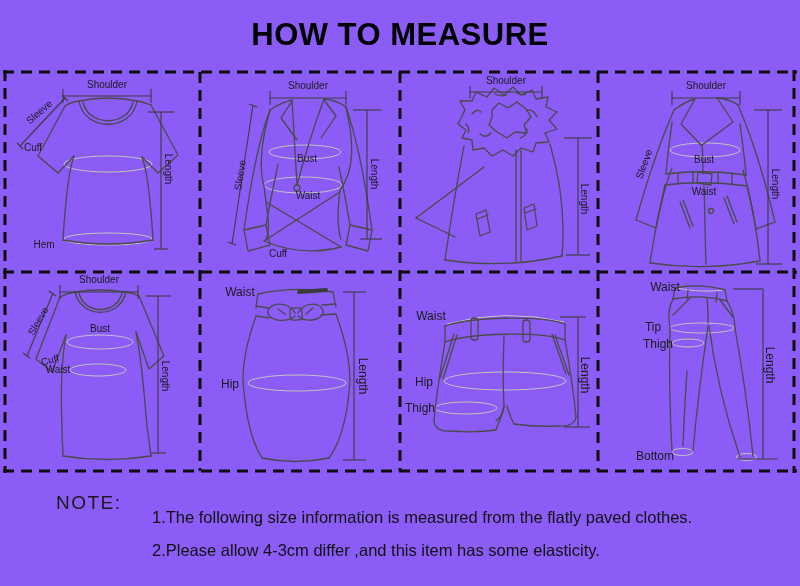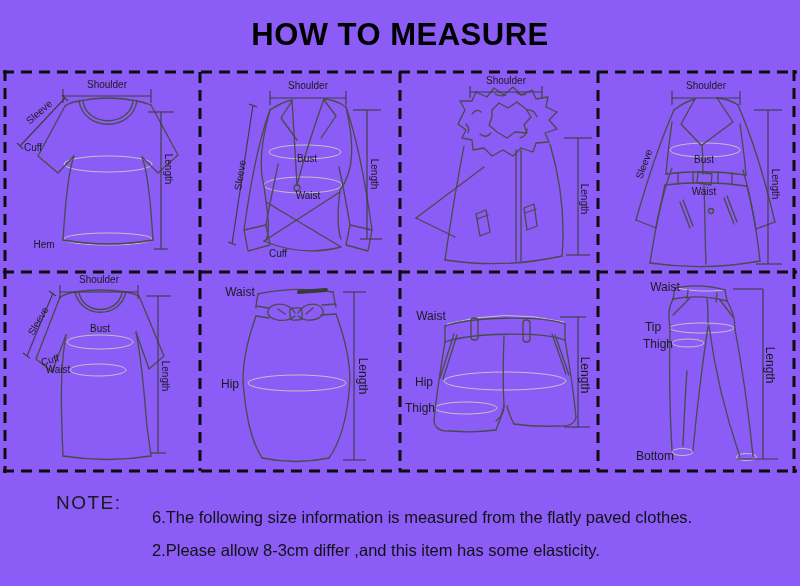--- a/index.html
+++ b/index.html
@@ -345,17 +345,17 @@
     </g>
     <text class="lbl2" x="67" y="19" text-anchor="middle">Waist</text>
     <text class="lbl2" x="55" y="59" text-anchor="middle">Tip</text>
     <text class="lbl2" x="60" y="76" text-anchor="middle">Thigh</text>
     <text class="lbl2" x="57" y="188" text-anchor="middle">Bottom</text>
     <text class="lbl2 vc" x="172" y="93" text-anchor="middle" transform="rotate(90 172 93)">Length</text>
   </svg>
 
   <div class="note-heading">NOTE:</div>
   <div class="note-lines">
-    <div>6.The following size information is measured from the flatly paved clothes.</div>
-    <div>2.Please allow 8-3cm differ ,and this item has some elasticity.</div>
+    <div>1.The following size information is measured from the flatly paved clothes.</div>
+    <div>2.Please allow 4-3cm differ ,and this item has some elasticity.</div>
   </div>
 
 </div>
 
 </body></html>

